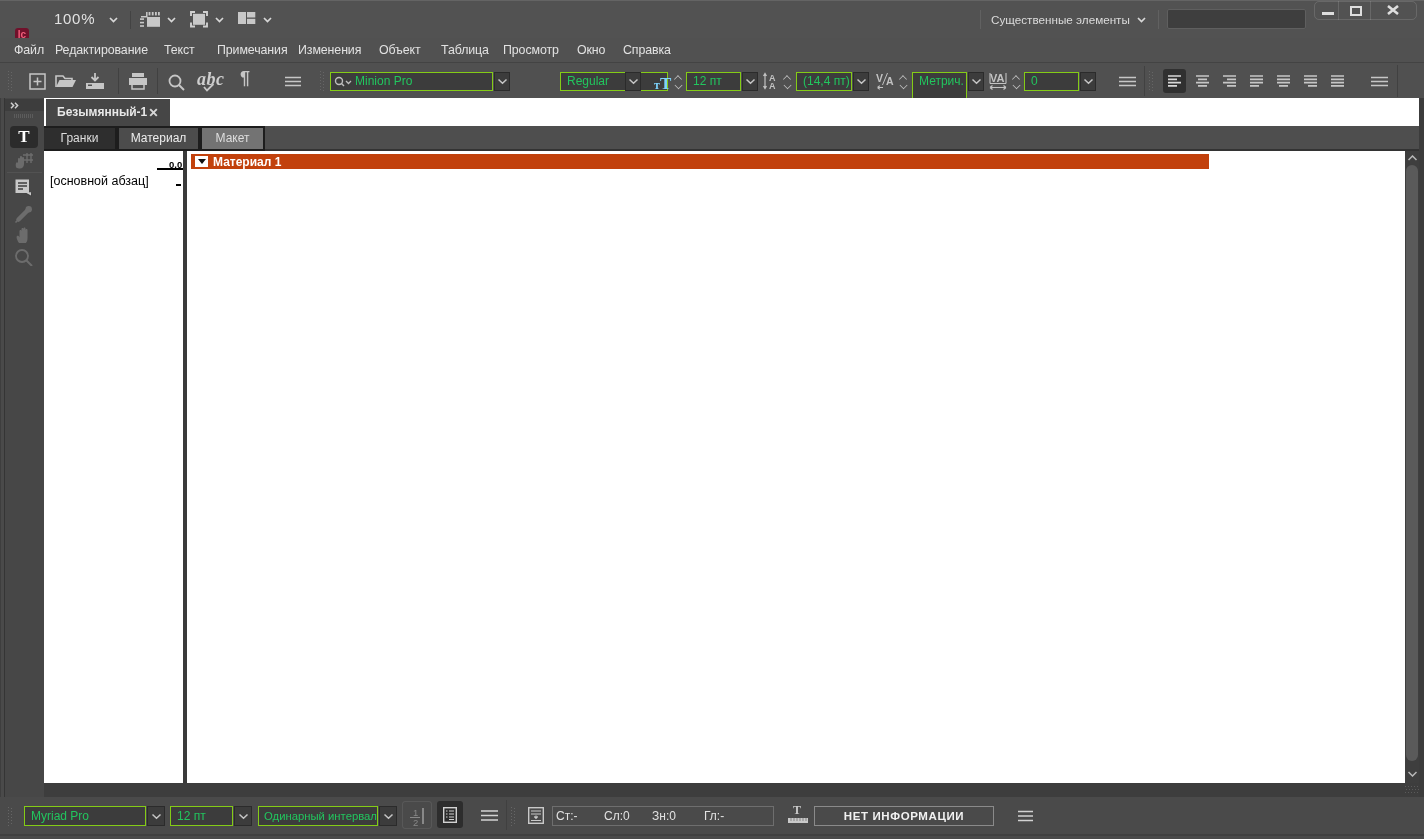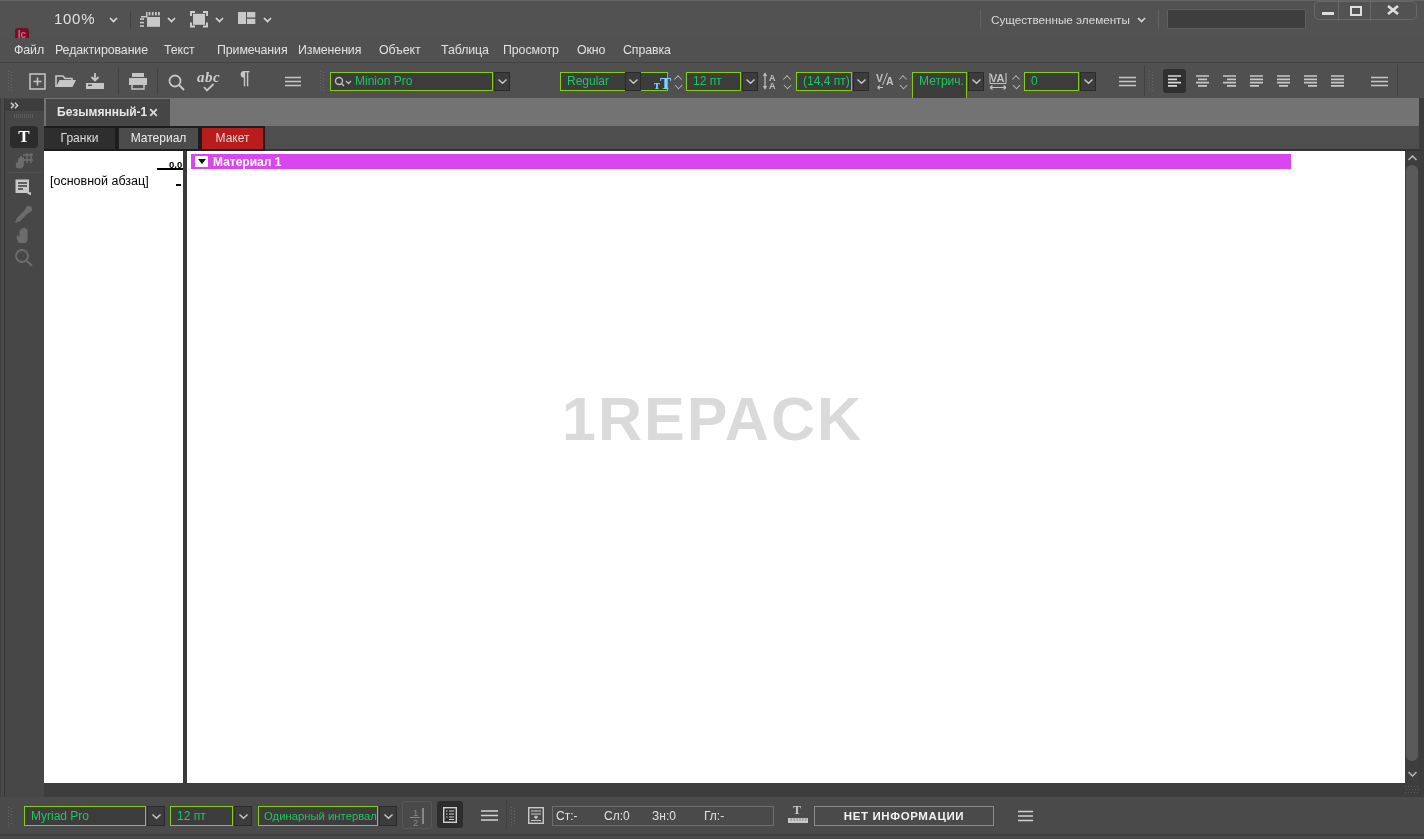--- a/index.html
+++ b/index.html
@@ -127,21 +127,21 @@
       <rect x="1" y="5" width="18" height="7" fill="#c6c6c6"></rect>
       <rect x="4" y="10" width="12" height="6" fill="none" stroke="#c6c6c6" stroke-width="1.5"></rect>
     </svg>
     <div class="vsep" style="left:157px;top:5px;height:26px;"></div>
 
     <svg class="abs" style="left:167px;top:10px;" width="19" height="19">
       <circle cx="8" cy="8" r="5.5" fill="none" stroke="#c6c6c6" stroke-width="1.8"></circle>
       <path d="M12 12 L17 17" stroke="#c6c6c6" stroke-width="2"></path>
     </svg>
 
-    <div class="abs" style="left:197px;top:6px;color:#cfcfcf;font-size:15px;font-style:italic;font-family:'Liberation Serif',serif;font-weight:bold;letter-spacing:0.5px;">abc</div>
+    <div class="abs" style="left:197px;top:6px;color:#cfcfcf;font-size:18px;font-style:italic;font-family:'Liberation Serif',serif;font-weight:bold;letter-spacing:0.5px;">abc</div>
     <svg class="abs" style="left:203px;top:20px;" width="12" height="9">
         <path d="M1 4 L4 7.5 L10.5 1" fill="none" stroke="#c6c6c6" stroke-width="1.8"></path>
       </svg>
 
     <div class="abs" style="left:240px;top:5px;color:#c6c6c6;font-size:18px;font-weight:bold;">¶</div>
 
     <svg class="abs" style="left:285px;top:13px;" width="16" height="11">
       <path d="M0 1.5 H16 M0 5.5 H16 M0 9.5 H16" stroke="#c6c6c6" stroke-width="1.6"></path>
     </svg>
     <div class="grip" style="left:320px;top:8px;height:20px;"></div>
@@ -242,36 +242,36 @@
     <svg class="abs" style="left:1331px;top:12px;" width="13" height="12">
       <path d="M0 1 H13 M0 4.3 H13 M0 7.6 H13 M0 10.9 H13" stroke="#c6c6c6" stroke-width="1.7"></path>
     </svg>
 
     <svg class="abs" style="left:1371px;top:13px;" width="17" height="11">
       <path d="M0 1.5 H17 M0 5.5 H17 M0 9.5 H17" stroke="#c6c6c6" stroke-width="1.6"></path>
     </svg>
     <div class="vsep" style="left:1397px;top:2px;height:32px;"></div>
   </div>
 
-  <div class="abs" id="tabrow" style="left:0;top:98px;width:1424px;height:28px;background:#737373;">
+  <div class="abs" id="tabrow" style="left:0;top:98px;width:1424px;height:28px;background:#ffffff;">
     <div class="abs" style="left:46px;top:1px;width:124px;height:27px;background:#464646;">
       <div class="abs" style="left:11px;top:6px;color:#e8e8e8;font-size:12px;font-weight:bold;white-space:nowrap;">Безымянный-1</div>
       <svg class="abs" style="left:103px;top:9px;" width="9" height="9">
           <path d="M1.2 1.2 L7.8 7.8 M7.8 1.2 L1.2 7.8" stroke="#d6d6d6" stroke-width="1.9"></path>
         </svg>
     </div>
   </div>
 
   <div class="abs" id="viewrow" style="left:0;top:126px;width:1424px;height:23px;background:#4e4e4e;"></div>
   <div class="abs" style="left:0;top:149px;width:1424px;height:2px;background:#333;"></div>
   <div class="abs" style="left:42px;top:126px;width:75px;height:25px;background:#2e2e2e;border:2px solid #1d1d1d;
     color:#dedede;font-size:12px;text-align:center;line-height:21px;">Гранки</div>
   <div class="abs" style="left:117px;top:126px;width:83px;height:25px;background:#4c4c4c;border:2px solid #1d1d1d;
     color:#eeeeee;font-size:12px;text-align:center;line-height:21px;">Материал</div>
-  <div class="abs" style="left:200px;top:126px;width:65px;height:25px;background:#b91c1c;border:2px solid #1d1d1d;
+  <div class="abs" style="left:200px;top:126px;width:65px;height:25px;background:#737373;border:2px solid #1d1d1d;
     color:#dedede;font-size:12px;text-align:center;line-height:21px;">Макет</div>
 
   <div class="abs" style="left:0;top:98px;width:5px;height:699px;background:#4a4a4a;border-right:1px solid #353535;border-left:1px solid #3e3e3e;"></div>
   <div class="abs" id="toolpanel" style="left:5px;top:98px;width:39px;height:699px;background:#474747;">
     <div class="abs" style="left:0;top:1px;width:39px;height:12px;background:#3d3d3d;">
       <svg class="abs" style="left:5px;top:3px;" width="10" height="7">
         <path d="M1 0.8 L3.6 3.5 L1 6.2 M5 0.8 L7.6 3.5 L5 6.2" fill="none" stroke="#d0d0d0" stroke-width="1.5"></path>
       </svg>
     </div>
     <div class="abs" style="left:9px;top:16px;width:20px;height:4px;
@@ -310,31 +310,29 @@
   </div>
 
   <div class="abs" id="content" style="left:44px;top:151px;width:1361px;height:632px;background:#ffffff;">
 
     <div class="abs" style="left:139px;top:0;width:4px;height:632px;background:#3a3a3a;"></div>
     <div class="abs" style="left:125px;top:8px;color:#000;font-size:9.5px;font-weight:bold;">0,0</div>
     <div class="abs" style="left:113px;top:17px;width:26px;height:1.5px;background:#000;"></div>
     <div class="abs" style="left:6px;top:23px;color:#000;font-size:12.5px;white-space:nowrap;">[основной абзац]</div>
     <div class="abs" style="left:132px;top:33px;width:5px;height:2px;background:#000;"></div>
 
-    <div class="abs" style="left:147px;top:3px;width:1100px;height:15px;background:#d946ef;">
+    <div class="abs" style="left:147px;top:3px;width:1018px;height:15px;background:#c2410c;">
       <div class="abs" style="left:4px;top:2px;width:13px;height:11px;background:#ffffff;">
         <svg class="abs" style="left:2.5px;top:3px;" width="8" height="5">
             <path d="M0 0 H8 L4 5 Z" fill="#111"></path>
           </svg>
       </div>
       <div class="abs" style="left:22px;top:1px;color:#ffffff;font-size:12px;font-weight:bold;white-space:nowrap;">Материал 1</div>
     </div>
 
-    <div class="abs" style="left:-12px;top:233px;width:1361px;text-align:center;color:#dadada;
-      font-size:61px;font-weight:bold;letter-spacing:2px;">1REPACK</div>
   </div>
 
   <div class="abs" style="left:1405px;top:151px;width:14px;height:632px;background:#3e3e3e;">
     <svg class="abs" style="left:3px;top:4px;" width="9" height="6">
         <path d="M0.5 5 L4.5 1 L8.5 5" fill="none" stroke="#b8b8b8" stroke-width="1.5"></path>
       </svg>
     <div class="abs" style="left:1px;top:14px;width:12px;height:596px;background:#5a5a5a;border-radius:6px;"></div>
     <svg class="abs" style="left:3px;top:620px;" width="9" height="6">
         <path d="M0.5 1 L4.5 5 L8.5 1" fill="none" stroke="#b8b8b8" stroke-width="1.5"></path>
       </svg>

